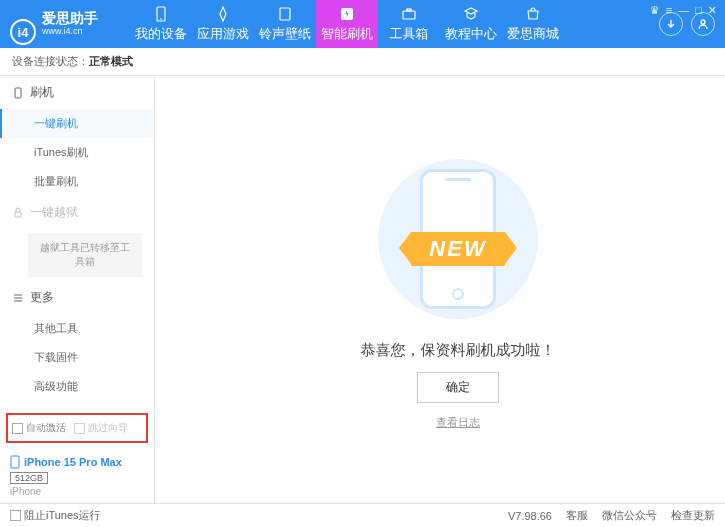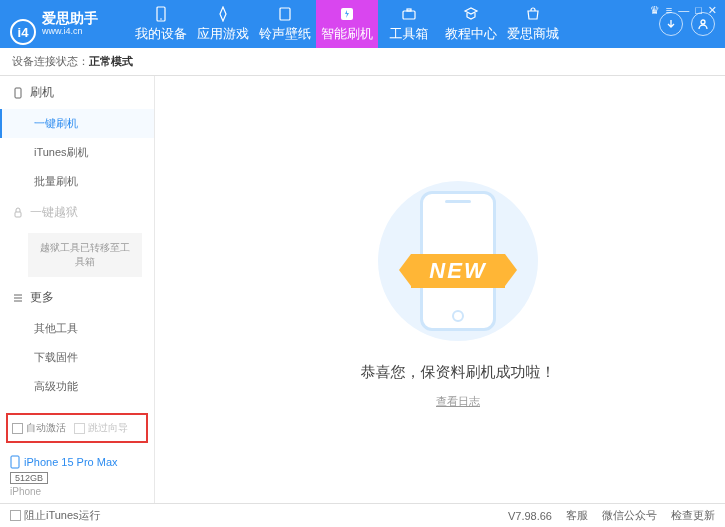--- a/index.html
+++ b/index.html
@@ -24,21 +24,21 @@
 .sidebar { width: 155px; border-right: 1px solid #e8e8e8; display: flex; flex-direction: column; }
 .side-group { padding: 8px 12px; font-size: 12px; color: #555; display: flex; align-items: center; gap: 6px; }
 .side-group.muted { color: #bbb; }
 .side-item { padding: 7px 12px 7px 34px; font-size: 11px; color: #666; cursor: pointer; }
 .side-item.active { color: #2D8CF0; border-left: 2px solid #2D8CF0; background: #f5faff; padding-left: 32px; }
 .side-note { margin: 4px 12px 4px 28px; padding: 8px; background: #f5f5f5; font-size: 10px; color: #999; text-align: center; line-height: 1.4; }
 .checkbox-row { border: 2px solid #E53935; margin: 6px; padding: 6px 4px; display: flex; gap: 8px; font-size: 10px; color: #888; align-items: center; }
 .chk { width: 11px; height: 11px; border: 1px solid #aaa; display: inline-block; flex-shrink: 0; }
 .chk-wrap { display: flex; align-items: center; gap: 3px; }
 .device-info { padding: 6px 10px; font-size: 11px; }
-.device-name { color: #2D8CF0; font-weight: normal; display: flex; align-items: center; gap: 4px; }
+.device-name { color: #2D8CF0; font-weight: bold; display: flex; align-items: center; gap: 4px; }
 .storage-badge { display: inline-block; border: 1px solid #888; padding: 0 4px; font-size: 9px; color: #666; margin-top: 3px; }
 .device-type { color: #aaa; font-size: 10px; margin-top: 2px; }
 .main { flex: 1; display: flex; flex-direction: column; align-items: center; justify-content: center; gap: 12px; position: relative; }
 .phone-illust { position: relative; width: 180px; height: 180px; display: flex; align-items: center; justify-content: center; }
 .phone-circle { width: 160px; height: 160px; background: #EAF4FE; border-radius: 50%; position: absolute; }
 .phone-body { width: 76px; height: 140px; background: #fff; border: 3px solid #cde5fb; border-radius: 12px; position: relative; z-index: 2; }
 .phone-notch { width: 26px; height: 3px; background: #cde5fb; border-radius: 2px; margin: 6px auto 0; }
 .phone-home { width: 12px; height: 12px; border: 2px solid #cde5fb; border-radius: 50%; position: absolute; bottom: 6px; left: 50%; transform: translateX(-50%); }
 .new-banner { position: absolute; z-index: 3; background: #FFB636; color: #fff; font-weight: 900; font-size: 22px; letter-spacing: 2px; padding: 4px 18px; font-style: italic; transform: translateY(10px); }
 .new-banner::before, .new-banner::after { content: ""; position: absolute; top: 0; width: 0; height: 0; border-top: 16px solid transparent; border-bottom: 16px solid transparent; }
@@ -213,20 +213,21 @@
   <div class="main">
     <div class="phone-illust">
       <div class="phone-circle"></div>
       <div class="phone-body">
         <div class="phone-notch"></div>
         <div class="phone-home"></div>
       </div>
       <div class="new-banner">NEW</div>
     </div>
     <div class="success-text">恭喜您，保资料刷机成功啦！</div>
+    <button class="confirm-btn">确定</button>
     <a class="log-link">查看日志</a>
   </div>
 </div>
 
 <div class="footer">
   <div class="chk-wrap">
     <span class="chk"></span>
     <span>阻止iTunes运行</span>
   </div>
   <div class="spacer"></div>

